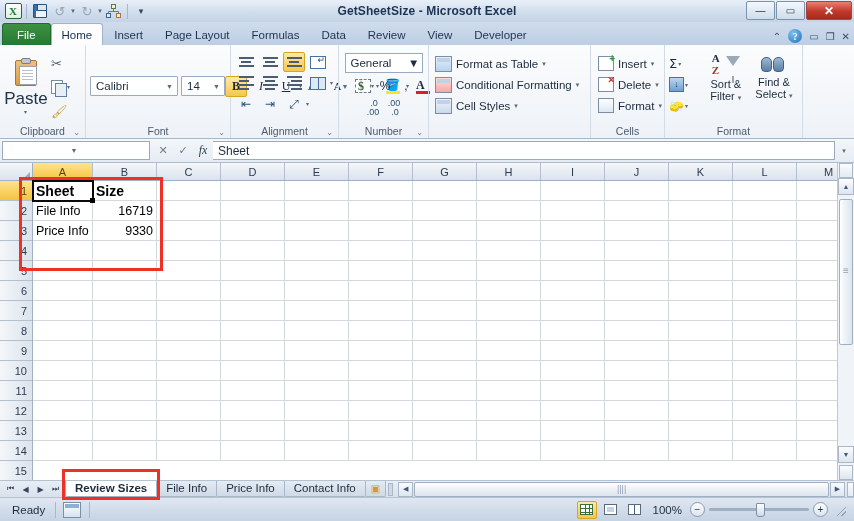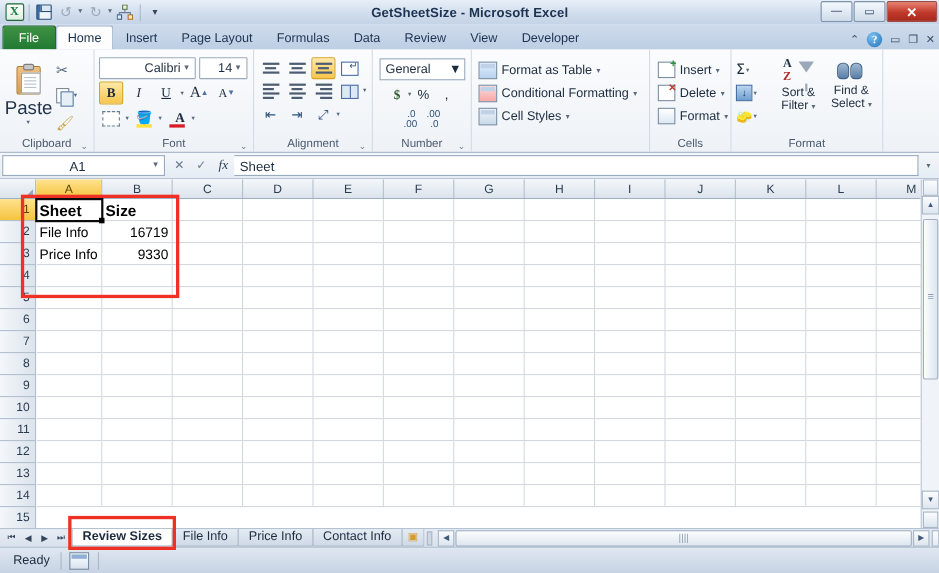--- a/index.html
+++ b/index.html
@@ -602,21 +602,21 @@
           </div>
         </div>
       </div>
       <div class="rgroup-label">
         <span>Clipboard</span>
         <span class="dlg-launch">⌄</span>
       </div>
     </div>
 
     <div class="rgroup g-font">
-      <div class="rgroup-body" style="flex-direction:column; padding-top:4px;text-align:right;">
+      <div class="rgroup-body" style="flex-direction:row; padding-top:4px;">
         <div class="fontrow">
           <div class="combo fname">
             <span class="cv">Calibri</span>
             <span class="cd">▼</span>
           </div>
           <div class="combo fsize">
             <span class="cv">14</span>
             <span class="cd">▼</span>
           </div>
         </div>
@@ -859,21 +859,20 @@
       <div class="rgroup-label">
         <span>Format</span>
       </div>
     </div>
 
     <div class="rgroup" style="flex:1; border-right:none;"></div>
   </div>
 
   <div class="fbar">
     <div class="namebox">
-      <span class="nbv">A1</span>
       <span class="nbd">▼</span>
     </div>
     <div class="fx-group">
       <div class="fxbtn">✕</div>
       <div class="fxbtn">✓</div>
       <div class="fxbtn ins">fx</div>
     </div>
     <div class="fbar-input">
       <span>Sheet</span>
     </div>
@@ -1162,16 +1161,35 @@
       <div class="harw">▶</div>
     </div>
     <div class="hsplit"></div>
   </div>
 
   <div class="statusbar">
     <span class="st-ready">Ready</span>
     <span class="st-sep"></span>
     <span class="st-ico"></span>
     <span class="st-sep" style="margin-left:8px;"></span>
+    <div class="st-right">
+      <div class="viewbtn on">
+          <span class="vb-grid"></span>
+        </div>
+      <div class="viewbtn">
+          <span class="vb-page"></span>
+        </div>
+      <div class="viewbtn">
+          <span class="vb-break"></span>
+        </div>
+      <span class="zoomlbl">100%</span>
+      <div class="zoom-btn">−</div>
+      <div class="zslider">
+        <div class="track"></div>
+        <div class="knob"></div>
+      </div>
+      <div class="zoom-btn">+</div>
+      <div class="grip"></div>
+    </div>
   </div>
 
   <div class="annot" id="annot-tab" style="left: 62px; top: 469px; width: 98px; height: 31px;"></div>
 </div>
 
 </body></html>

